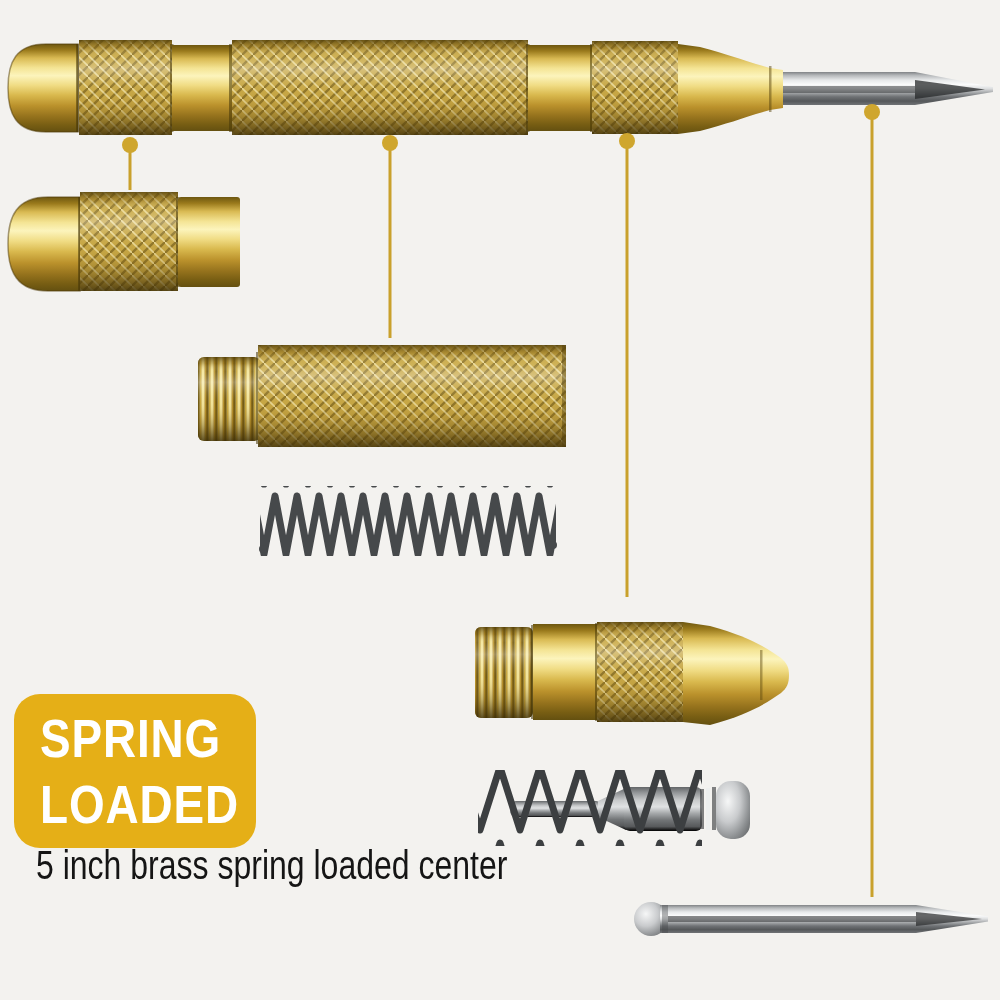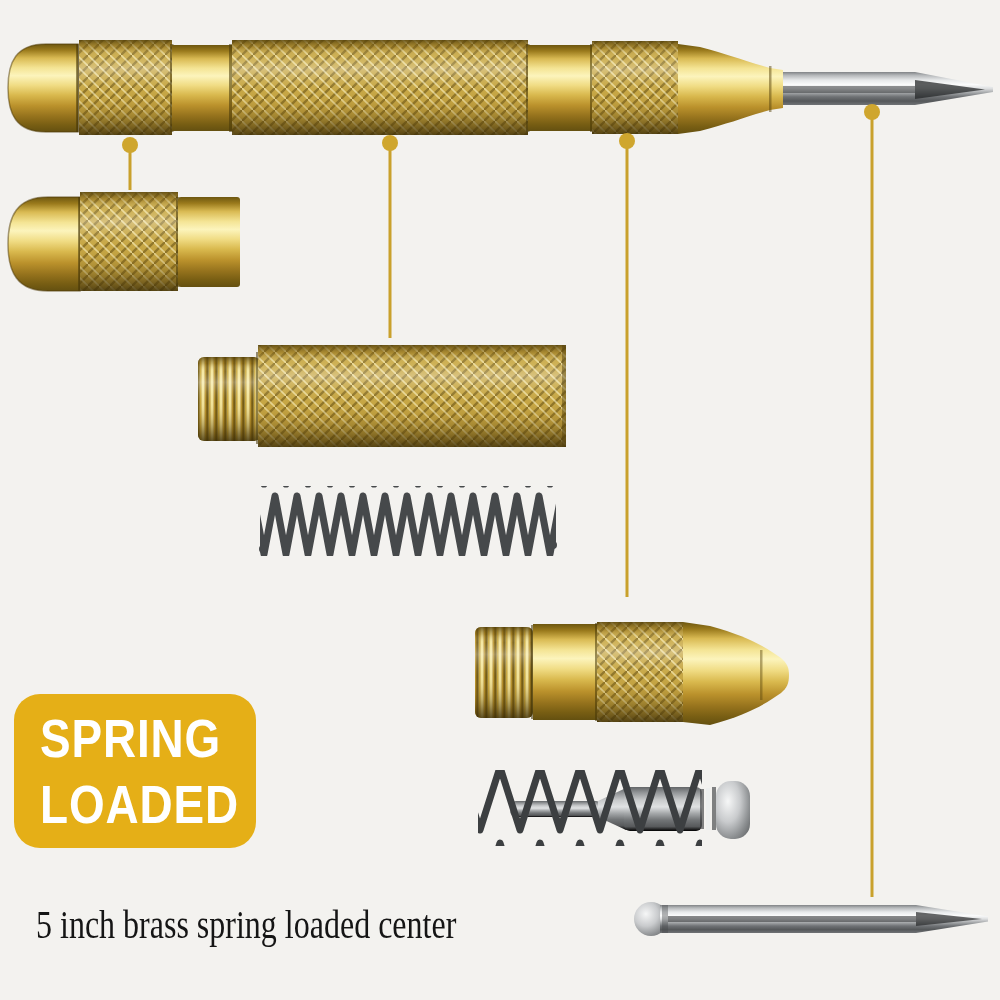--- a/index.html
+++ b/index.html
@@ -14,21 +14,21 @@
     background:#e5af17;border-radius:26px;
     display:flex;flex-direction:column;justify-content:center;
     padding-left:26px;box-sizing:border-box;gap:2px;
   }
   .badge-line{
     display:inline-block;color:#ffffff;font-weight:700;font-size:54px;
     line-height:64px;letter-spacing:1px;transform:scaleX(.85);transform-origin:left center;
     white-space:nowrap;
   }
   .caption{
-    position:absolute;left:36px;top:900px;color:#151515;font-family:Liberation Serif, serif;
+    position:absolute;left:36px;top:840px;color:#151515;
   }
   .caption-line{
     display:inline-block;font-size:40px;font-weight:400;line-height:50px;
     transform:scaleX(.80);transform-origin:left center;white-space:nowrap;
   }
 </style>
 </head>
 <body>
 
 <div class="stage">

